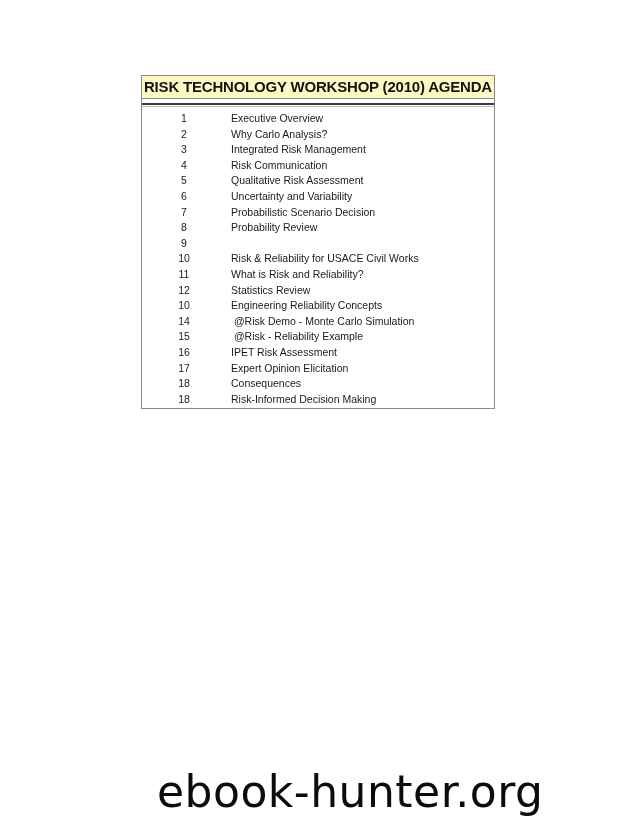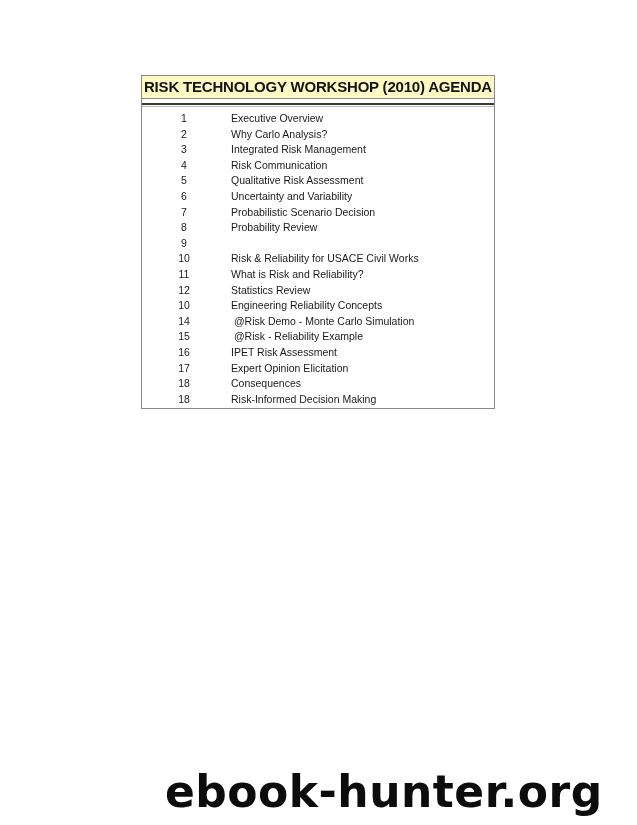--- a/index.html
+++ b/index.html
@@ -43,23 +43,23 @@
     width: 84px;
     text-align: center;
     flex: none;
   }
   .row .topic {
     padding-left: 5px;
     white-space: pre;
   }
   .watermark {
     position: absolute;
-    left: 165px; top: 764px;
+    left: 157px; top: 764px;
     font-family: "DejaVu Sans", sans-serif;
-    font-weight: bold;
+    font-weight: normal;
     font-size: 44px;
     line-height: 56px;
     color: #0c0c0c;
     letter-spacing: 0.5px;
   }
 </style>
 </head>
 <body>
 
 <div class="agenda">

